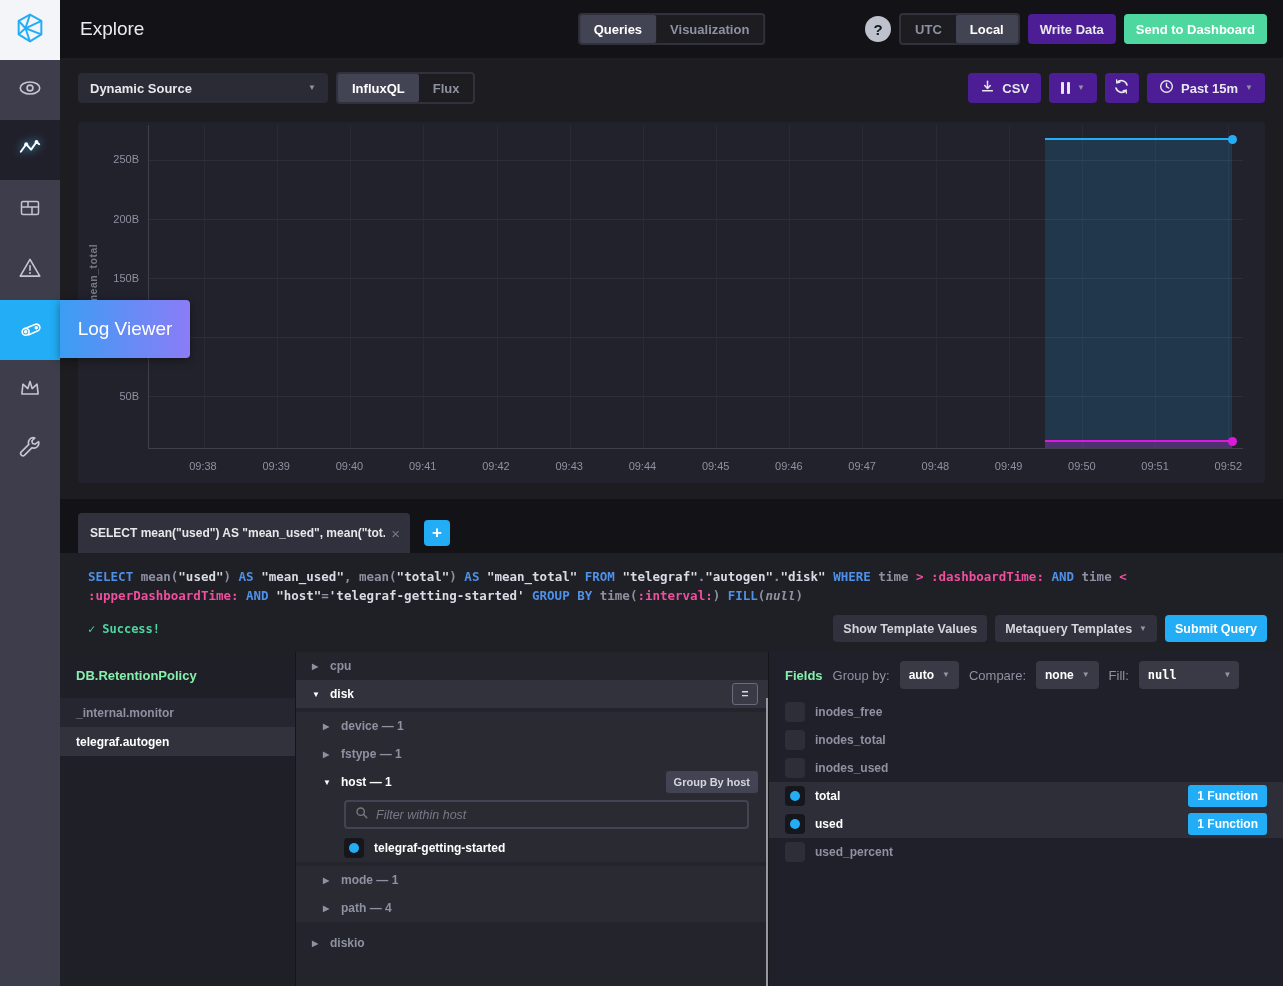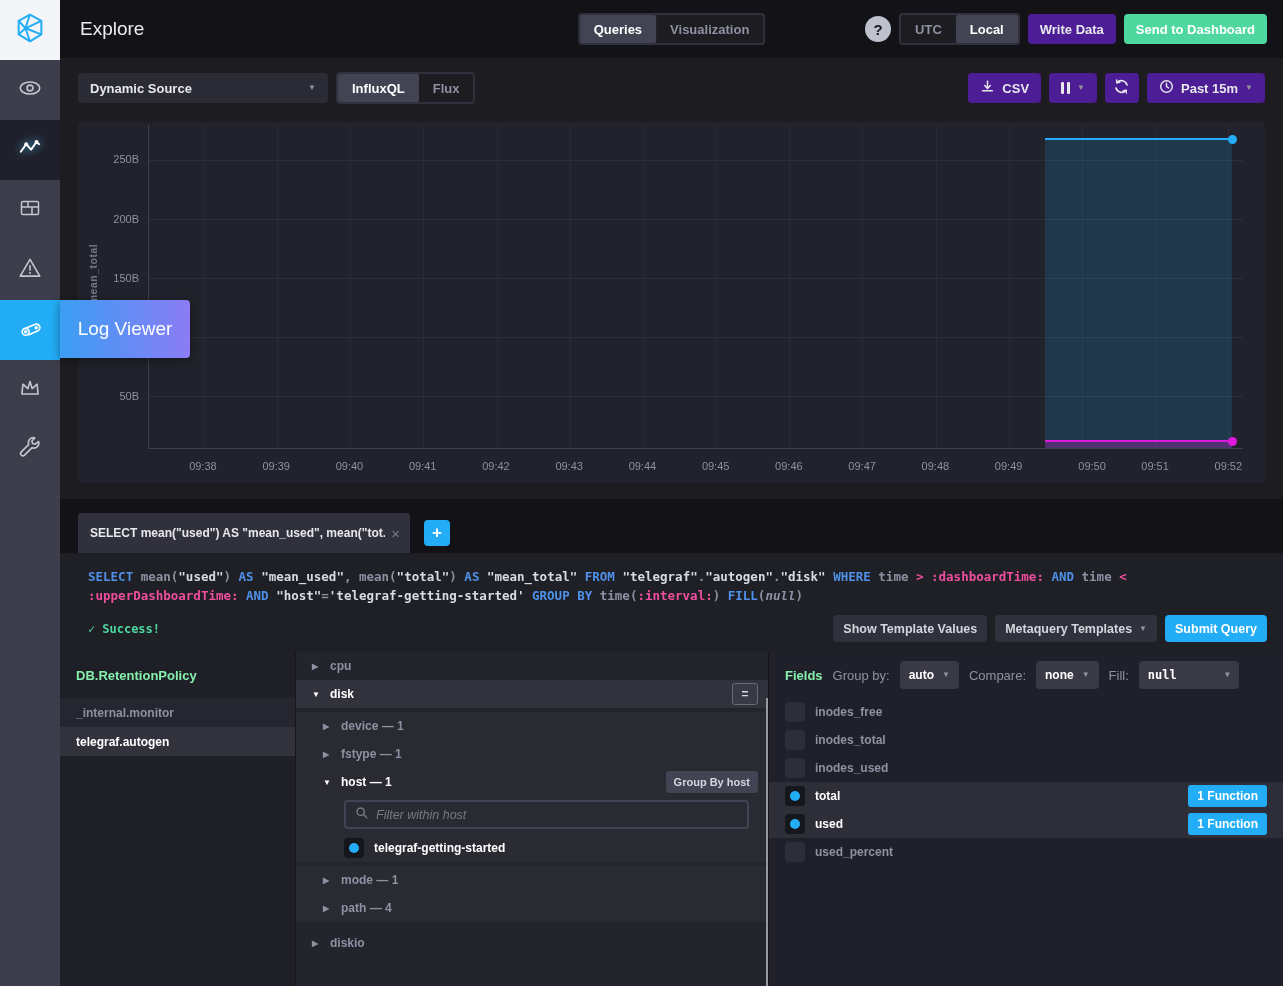--- a/index.html
+++ b/index.html
@@ -295,21 +295,21 @@
         <span class="xlab" style="left: calc(18.3946% - 24px);">09:40</span>
         <span class="xlab" style="left: calc(25.0836% - 24px);">09:41</span>
         <span class="xlab" style="left: calc(31.7726% - 24px);">09:42</span>
         <span class="xlab" style="left: calc(38.4615% - 24px);">09:43</span>
         <span class="xlab" style="left: calc(45.1505% - 24px);">09:44</span>
         <span class="xlab" style="left: calc(51.8395% - 24px);">09:45</span>
         <span class="xlab" style="left: calc(58.5284% - 24px);">09:46</span>
         <span class="xlab" style="left: calc(65.2174% - 24px);">09:47</span>
         <span class="xlab" style="left: calc(71.9064% - 24px);">09:48</span>
         <span class="xlab" style="left: calc(78.5953% - 24px);">09:49</span>
-        <span class="xlab" style="left: calc(85.2843% - 24px); text-align: right;">09:50</span>
+        <span class="xlab" style="left: calc(85.2843% - 24px);">09:50</span>
         <span class="xlab" style="left: calc(91.9732% - 24px);">09:51</span>
         <span class="xlab" style="left: calc(98.6622% - 24px);">09:52</span>
       </div>
   </div>
 
   <section class="editor">
     <div class="tab-strip">
       <div class="query-tab">
         <span class="tab-title">SELECT mean("used") AS "mean_used", mean("tot...</span>
         <span class="tab-close">×</span>

